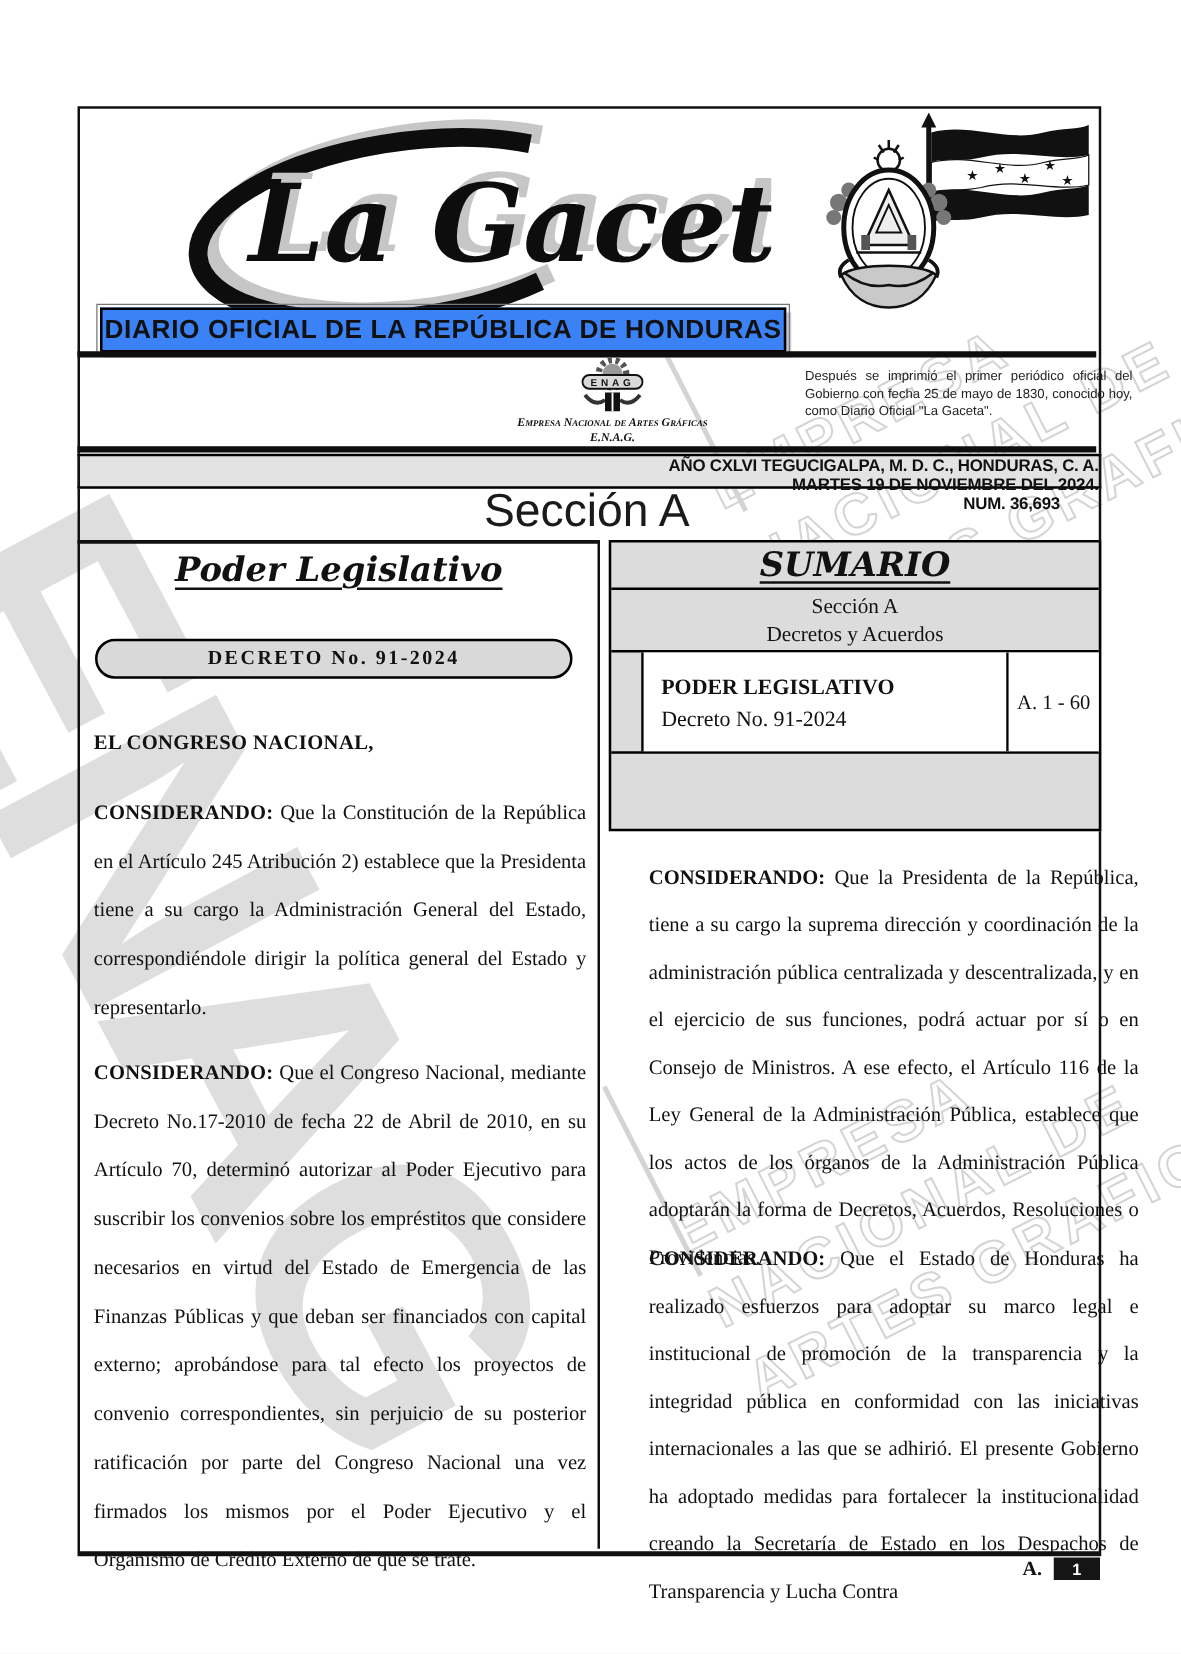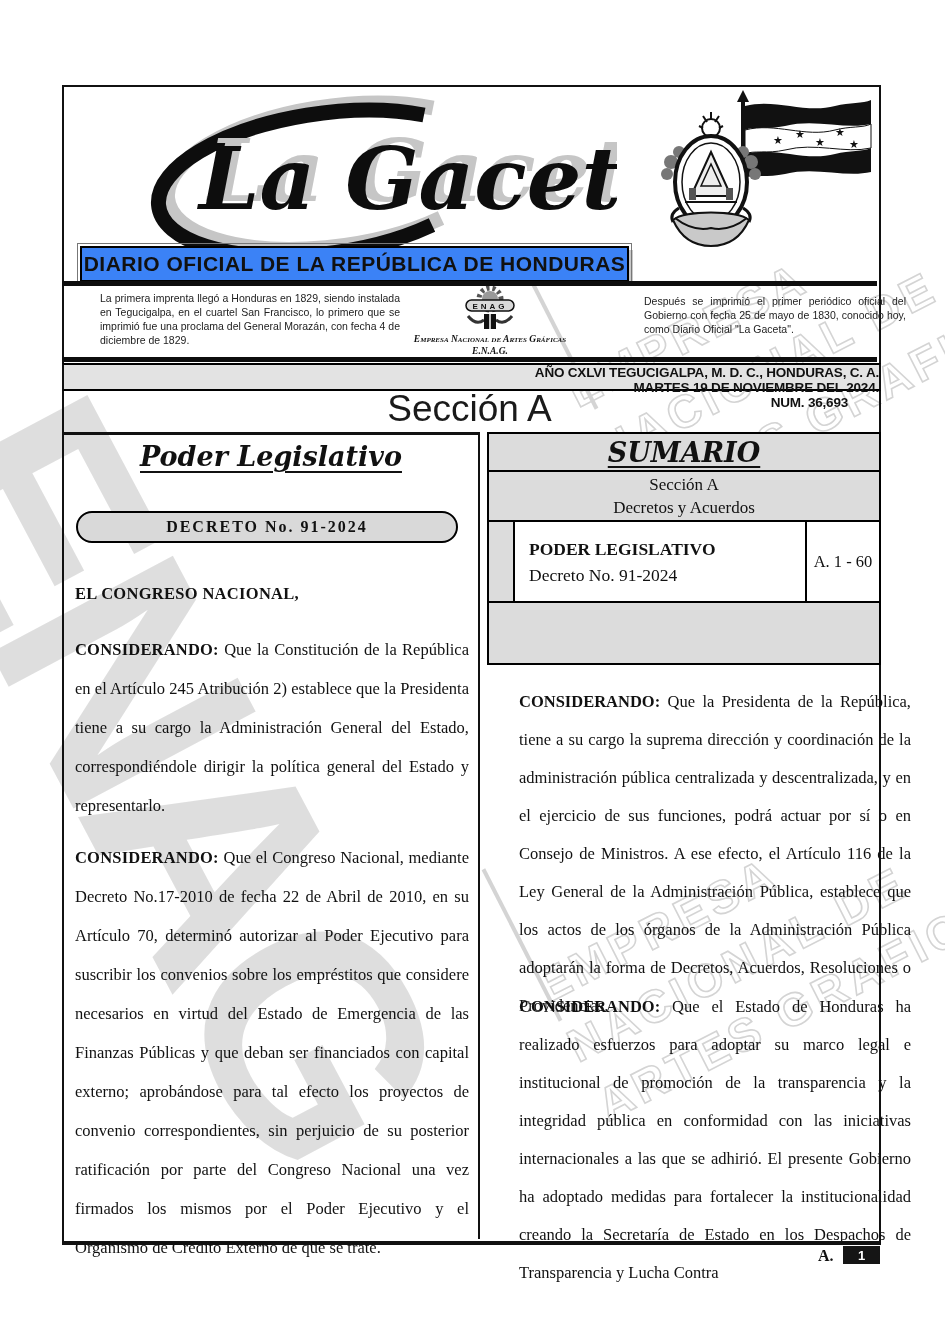--- a/index.html
+++ b/index.html
@@ -171,21 +171,20 @@
     <path d="M30,128 Q48,142 66,138 Q84,142 102,128" fill="none" stroke="#111" stroke-width="2"></path>
     <path d="M34,118 q-10,6 -6,14 M98,118 q10,6 6,14" fill="none" stroke="#111" stroke-width="3"></path>
   </svg>
 
   <div class="abs z diario-box">
     <span>DIARIO OFICIAL DE LA REPÚBLICA DE HONDURAS</span>
   </div>
 
   <div class="abs z hrule" style="left:62px;top:281px;width:815px;height:5px;"></div>
 
-  <div class="abs z note" style="left:100px;top:292px;width:300px;">La primera imprenta llegó a Honduras en 1829, siendo instalada en Tegucigalpa, en el cuartel San Francisco, lo primero que se imprimió fue una proclama del General Morazán, con fecha 4 de diciembre de 1829.</div>
 
   <div class="abs z" style="left:412px;top:286px;width:156px;text-align:center;">
     <svg width="64" height="48" viewBox="0 0 64 48" style="display:block;margin:0 auto;">
       <circle cx="32" cy="13" r="11" fill="none" stroke="#555" stroke-width="5" stroke-dasharray="3,3"></circle>
       <circle cx="32" cy="13" r="8" fill="#999"></circle>
       <rect x="8" y="14" width="48" height="11" rx="5.5" fill="#d9d9d9" stroke="#111" stroke-width="1.5"></rect>
       <text x="32" y="23" text-anchor="middle" font-family="Liberation Sans, sans-serif" font-size="8" font-weight="bold" letter-spacing="3" fill="#111">ENAG</text>
       <path d="M10,30 Q18,40 26,34 M54,30 Q46,40 38,34" fill="none" stroke="#333" stroke-width="3"></path>
       <rect x="26" y="28" width="12" height="15" fill="#111"></rect>
       <line x1="32" y1="28" x2="32" y2="43" stroke="#fff" stroke-width="1.5"></line>

